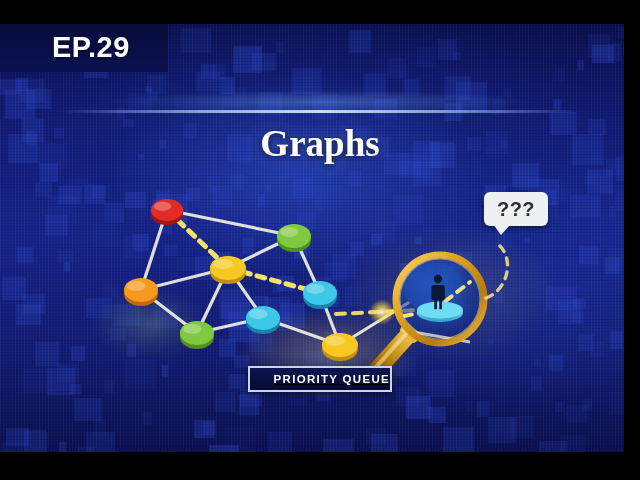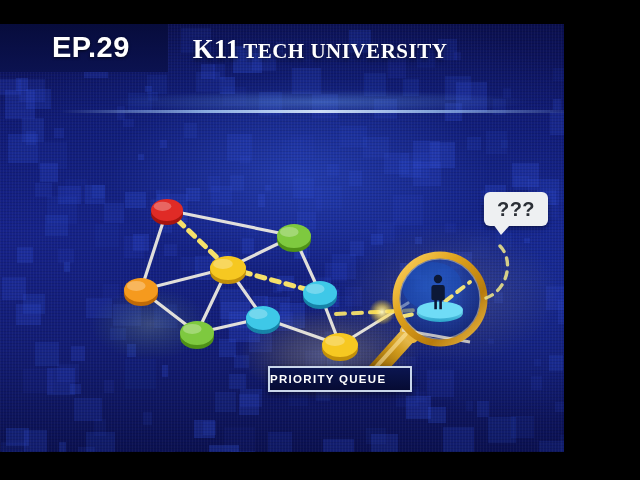--- a/index.html
+++ b/index.html
@@ -1,19 +1,19 @@
 <!DOCTYPE html>
 <html><head>
 <meta charset="utf-8">
 <title>Graphs — K11 Tech University</title>
 <style>
   html,body{margin:0;padding:0;background:#000;}
   body{width:640px;height:480px;overflow:hidden;font-family:"Liberation Sans",sans-serif;}
 
-  #stage{position:relative;width:564px;height:480px;background:#000;overflow:hidden;}
+  #stage{position:relative;width:624px;height:480px;background:#000;overflow:hidden;}
 
   
   .letterbox{position:absolute;left:0;width:640px;background:#000;z-index:60;}
   #letterbox-top{top:0;height:24px;}
   #letterbox-bottom{bottom:0;height:28px;}
 
   
   #backdrop{position:absolute;left:0;top:24px;width:640px;height:428px;
     background:
       radial-gradient(ellipse 420px 220px at 300px 150px, rgba(40,70,190,.75) 0%, rgba(18,34,130,.45) 45%, rgba(8,14,70,0) 78%),
@@ -61,24 +61,24 @@
     font-family:"Liberation Serif",serif;font-weight:700;font-size:37px;color:#ffffff;
     text-shadow:0 2px 7px rgba(0,0,0,.65),0 0 18px rgba(150,190,255,.35);}
   #sub-title{position:absolute;left:0;top:167px;width:640px;text-align:center;z-index:20;
     font-family:"Liberation Serif",serif;font-weight:700;font-size:21px;color:#f3c328;
     text-shadow:0 2px 5px rgba(0,0,0,.7);}
 
   
   #graph-svg{position:absolute;left:0;top:24px;width:640px;height:428px;z-index:25;}
 
   
-  #priority-queue{position:absolute;left:268px;top:366px;width:140px;height:22px;z-index:40;
+  #priority-queue{position:absolute;left:248px;top:366px;width:140px;height:22px;z-index:40;
     border:2px solid #c9d6ea;background:linear-gradient(180deg,#0b1550,#060b33);
-    display:flex;align-items:center;justify-content:flex-start;
-    box-shadow:0 2px 6px rgba(0,0,0,.5);}
+    display:flex;align-items:center;justify-content:flex-end;
+    box-shadow:0 2px 6px rgba(0,0,0,.5);text-decoration:underline;}
   #priority-queue-label{font-size:11.5px;font-weight:700;color:#fff;letter-spacing:1.3px;}
 
   
   #speech-bubble{position:absolute;left:484px;top:192px;width:64px;height:34px;z-index:45;
     background:#eef0f2;border-radius:6px;box-shadow:0 2px 5px rgba(0,0,0,.45);
     display:flex;align-items:center;justify-content:center;}
   #speech-bubble:after{content:"";position:absolute;left:9px;bottom:-9px;width:0;height:0;
     border-left:8px solid transparent;border-right:10px solid transparent;border-top:11px solid #eef0f2;}
   #speech-bubble-label{font-size:20px;font-weight:700;color:#2b2f36;letter-spacing:.5px;line-height:1;}
 </style>
@@ -349,28 +349,25 @@
         <i style="left: 364px; top: 49px; width: 22px; height: 22.9745px; background: rgb(43, 71, 200); opacity: 0.192;"></i>
         <i style="left: 399px; top: 136px; width: 22px; height: 17.4386px; background: rgb(43, 71, 200); opacity: 0.234;"></i>
         <i style="left: 496px; top: 181px; width: 20px; height: 15.3492px; background: rgb(43, 71, 200); opacity: 0.348;"></i>
       </div>
     <div id="weave"></div>
   </div>
 
   <div id="ep-badge"></div>
   <div id="ep-badge-label">EP.29</div>
 
-  <div id="brand">
-    <span class="k11">K11</span>
-    <span class="tech">TECH UNIVERSITY</span>
-  </div>
 
   <div id="subtitle-glow"></div>
   <div id="subtitle-rule"></div>
 
+  <div id="main-title">Graphs</div>
 
   <svg id="graph-svg" viewBox="0 0 640 428">
     <defs>
       <radialGradient id="glowGold" cx="50%" cy="50%" r="50%">
         <stop offset="0%" stop-color="#fff9c0" stop-opacity="1"></stop>
         <stop offset="45%" stop-color="#ffe05a" stop-opacity=".65"></stop>
         <stop offset="100%" stop-color="#ffd000" stop-opacity="0"></stop>
       </radialGradient>
       <radialGradient id="glowGreen" cx="50%" cy="50%" r="50%">
         <stop offset="0%" stop-color="#d9ffa8" stop-opacity=".95"></stop>

